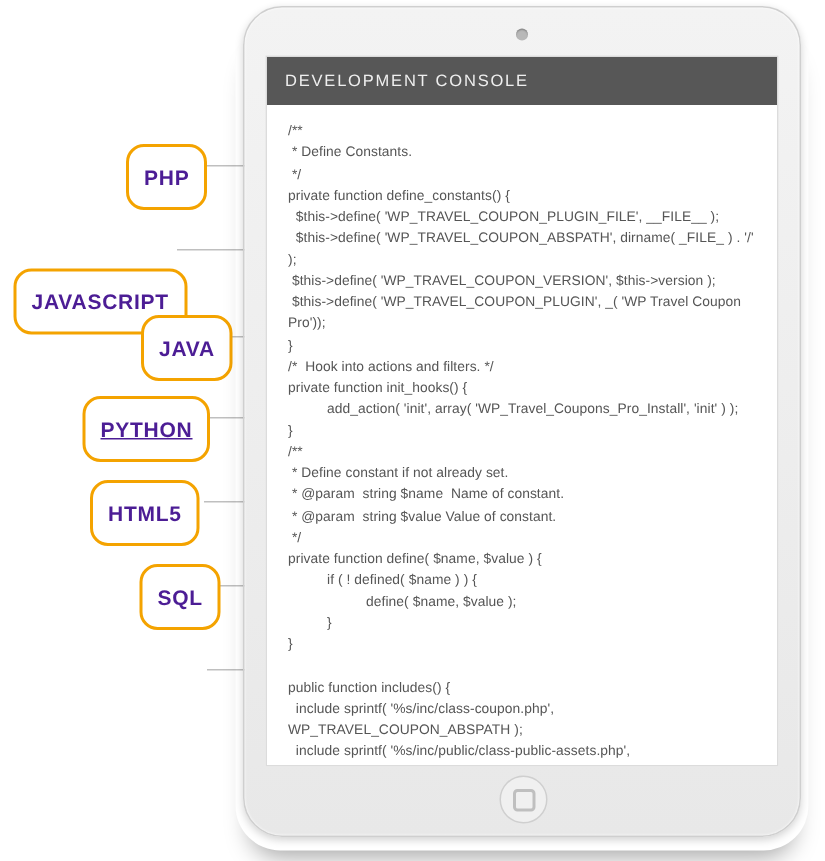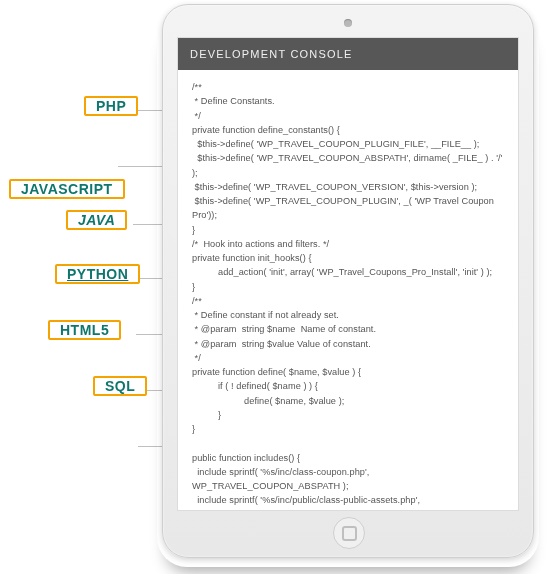--- a/index.html
+++ b/index.html
@@ -16,41 +16,41 @@
     position: relative;
     width: 550px;
     height: 574px;
   }
   
   .tag {
     position: absolute;
     left: 0;
     background: #fff;
     border: 2px solid #f4a300;
-    color: #0f766e;
+    color: #4c1d95;
     font-size: 14px;
     font-weight: 600;
     letter-spacing: 0.5px;
-    padding: 0 10px;
-    border-radius: 2px;
+    padding: 12px 10px;
+    border-radius: 12px;
     white-space: nowrap;
     text-align: center;
   }
   .tag-line {
     position: absolute;
     height: 1px;
     background: #bfbfbf;
     z-index: -1;
   }
   
   .t-php   { top: 96px;  left: 84px; }
   .t-js    { top: 152px; left: 9px; margin-top: 27px;  }
-  .t-java  { top: 210px; left: 66px; font-style: italic; }
+  .t-java  { top: 210px; left: 94px; }
   .t-py    { top: 264px; left: 55px; text-decoration: underline; }
-  .t-html5 { top: 320px; left: 48px; }
+  .t-html5 { top: 320px; left: 60px; }
   .t-sql   { top: 376px; left: 93px; }
   .t-objc  { top: 432px; left: 17px; }
   
   .l-php   { top: 110px; left: 135px; width: 35px; }
   .l-js    { top: 166px; left: 118px; width: 52px; }
   .l-java  { top: 224px; left: 133px; width: 37px; }
   .l-py    { top: 278px; left: 136px; width: 34px; }
   .l-html5 { top: 334px; left: 136px; width: 34px; }
   .l-sql   { top: 390px; left: 140px; width: 30px; }
   .l-objc  { top: 446px; left: 138px; width: 32px; }

